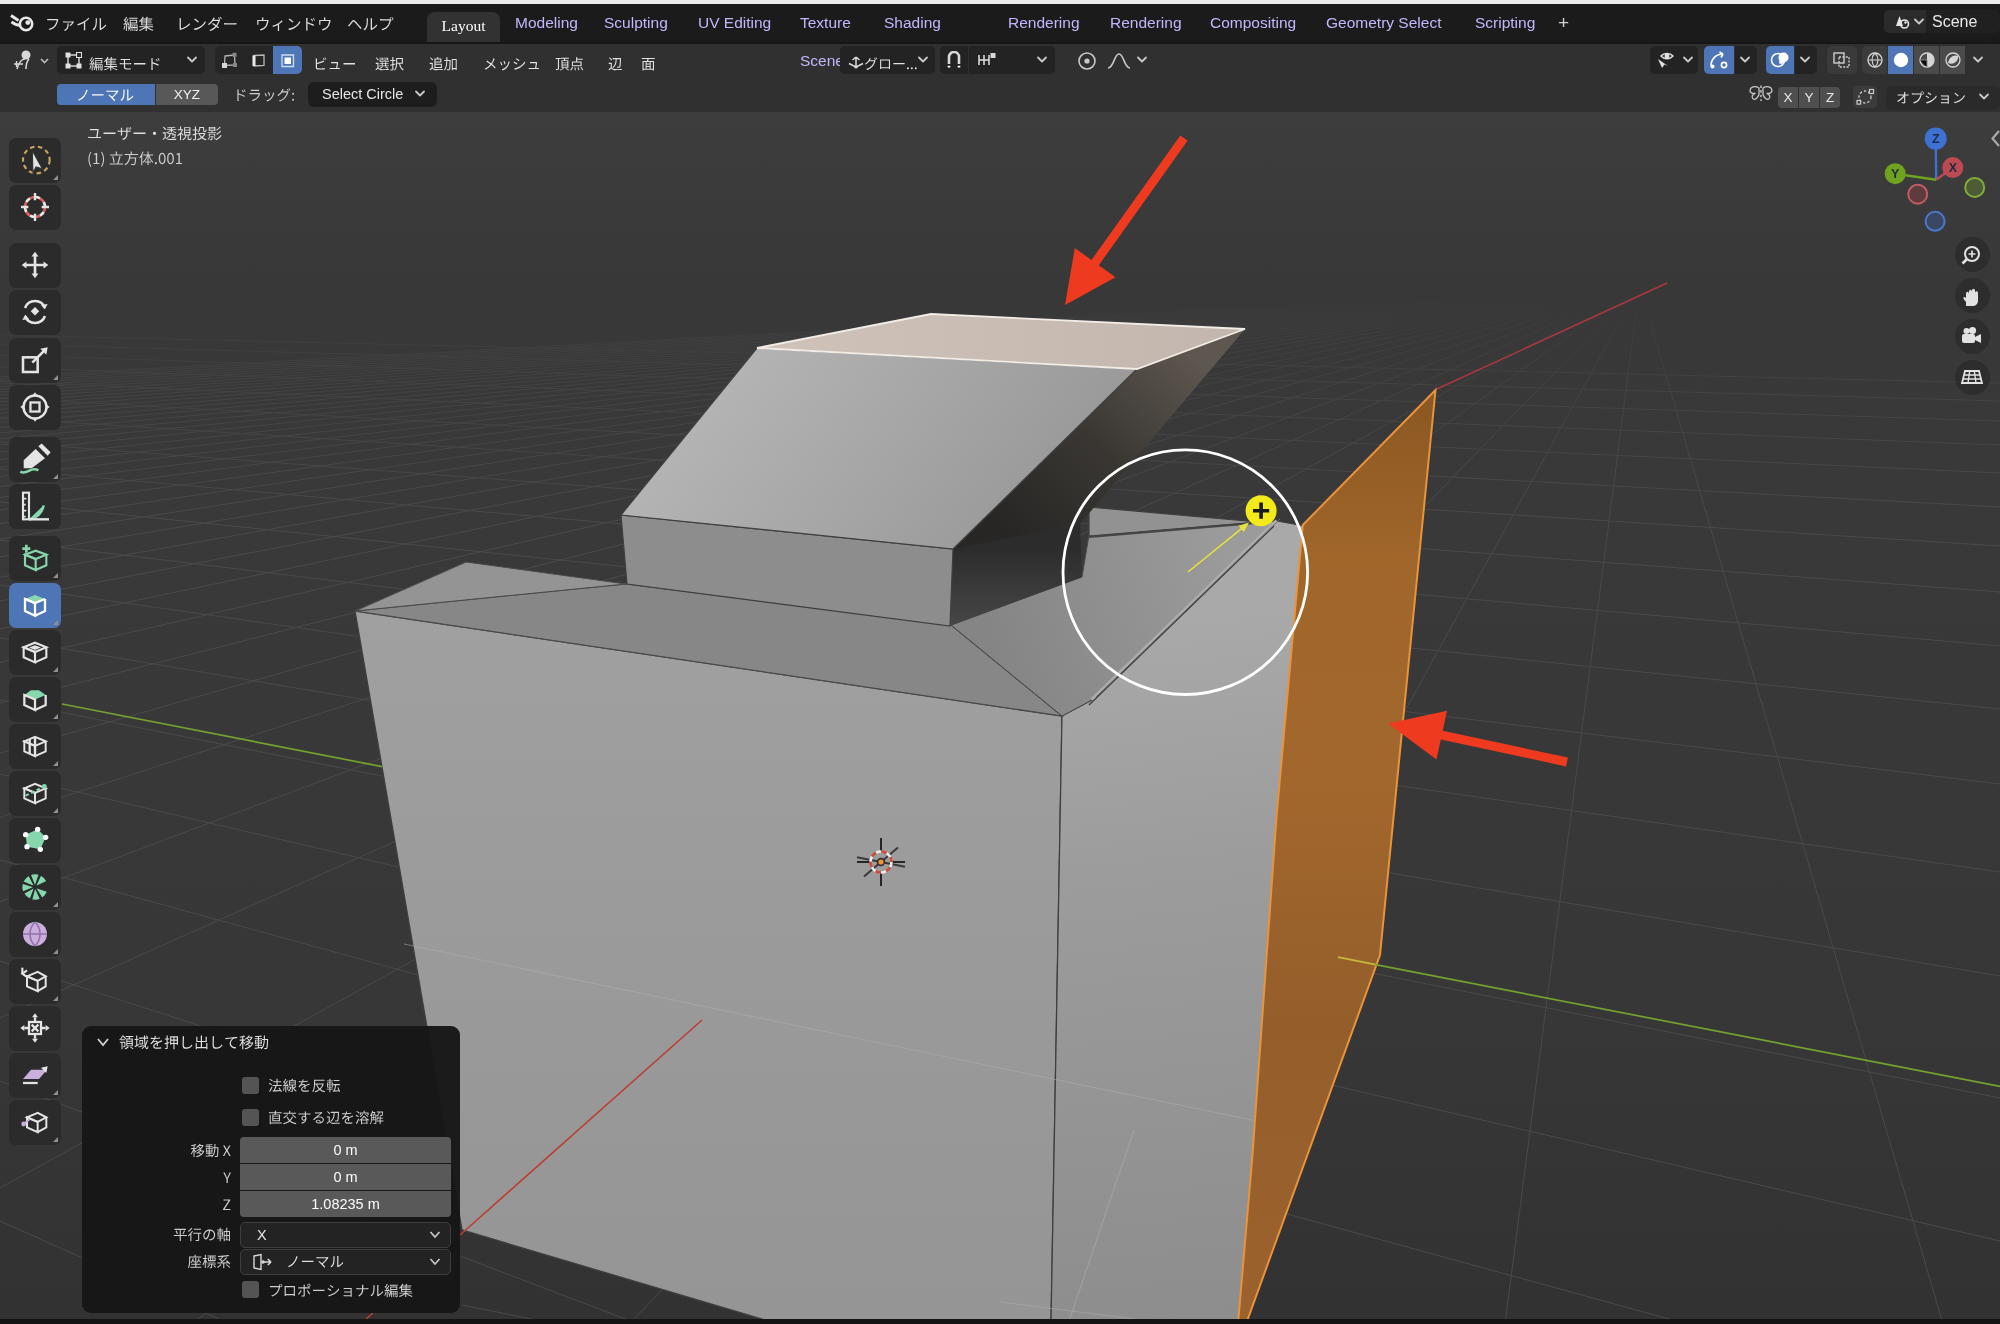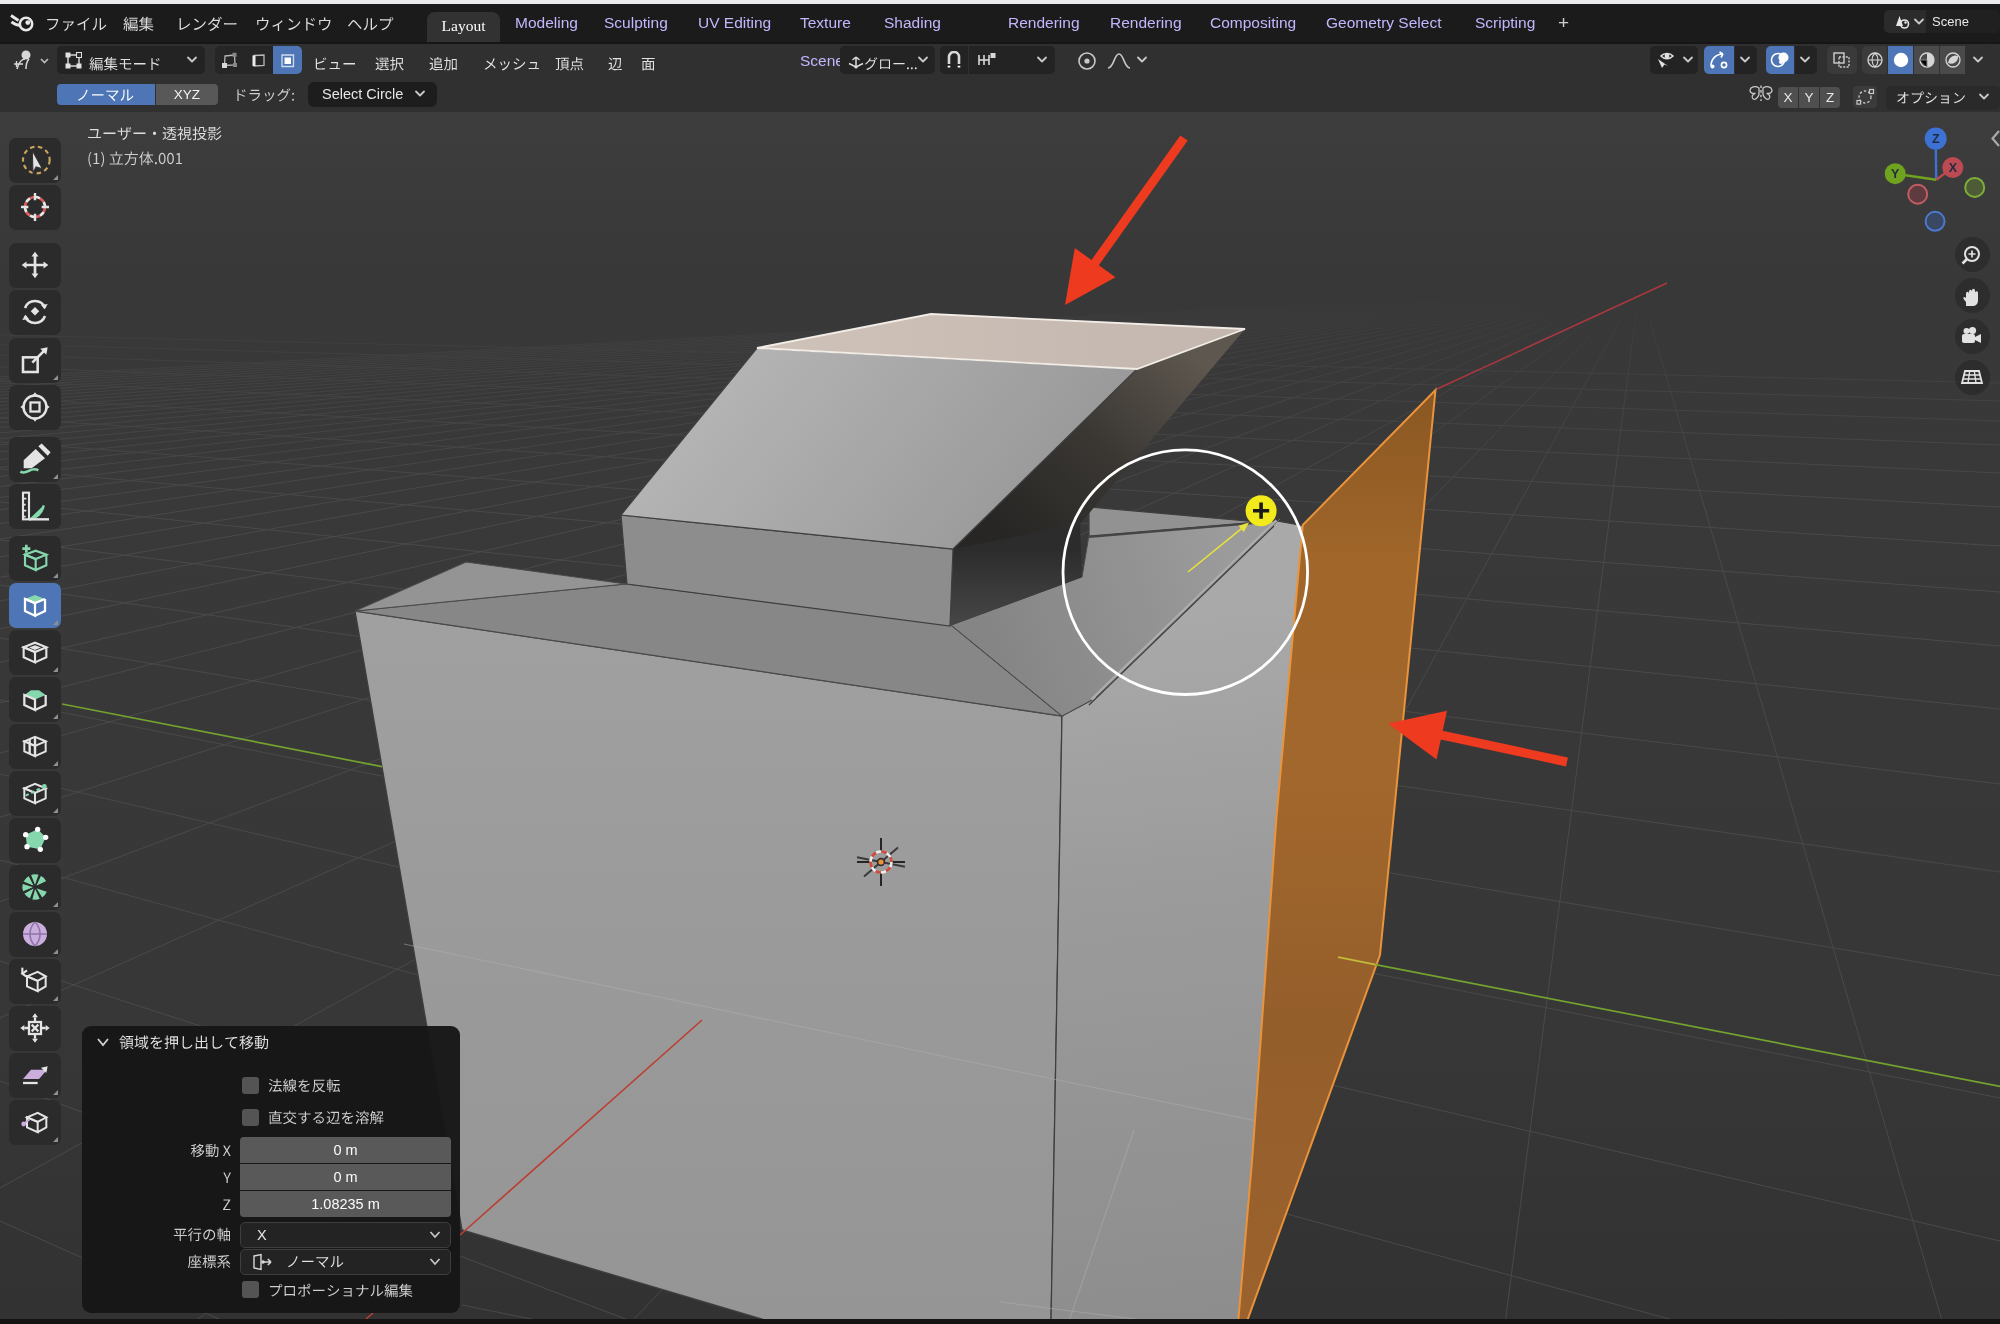--- a/index.html
+++ b/index.html
@@ -155,21 +155,21 @@
 <svg class="abs" style="left:1888px;top:12px;" width="26" height="19" viewBox="0 0 26 19">
     <g fill="#e6e6e6">
       <path d="M8 14L11.5 4L15 14Z"></path>
       <circle cx="16.5" cy="12" r="4" fill="none" stroke="#e6e6e6" stroke-width="1.6"></circle>
       <circle cx="17.5" cy="10.5" r="1.2"></circle>
     </g>
   </svg>
 <svg class="abs" style="left:1913px;top:18px;" width="12" height="8" viewBox="0 0 12 8">
     <path d="M2 1.5L6 5.5L10 1.5" stroke="#c8c8c8" stroke-width="1.8" fill="none" stroke-linecap="round" stroke-linejoin="round" transform="scale(1.0)"></path>
   </svg>
-<div class="abs" style="left:1932px;top:10px;width:66px;height:23px;line-height:23px;font-size:13px;color:#e8e8e8;">Scene</div>
+<div class="abs" style="left:1932px;top:10px;width:66px;height:23px;line-height:23px;font-size:16px;color:#e8e8e8;">Scene</div>
 <svg class="abs" style="left:12px;top:48px;" width="38" height="26" viewBox="0 0 38 26">
     <g stroke="#d8d8d8" fill="none" stroke-width="1.5">
 <circle cx="14" cy="7" r="4.5" fill="#d8d8d8" stroke="none"></circle>
 <path d="M5 21C7 14 10 11 13 11M14 21C14 16 15 13 17 11"></path>
 <path d="M2 16H11M4.5 13V19" stroke-width="1.3"></path>
     </g>
 <path d="M29 11L32.5 14.5L36 11" stroke="#b8b8b8" stroke-width="1.7" fill="none"></path>
   </svg>
 <div class="abs" style="left:57px;top:46px;width:148px;height:28px;background:#232323;border-radius:5px;"></div>
 <svg class="abs" style="left:64px;top:51px;" width="20" height="18" viewBox="0 0 20 18">

